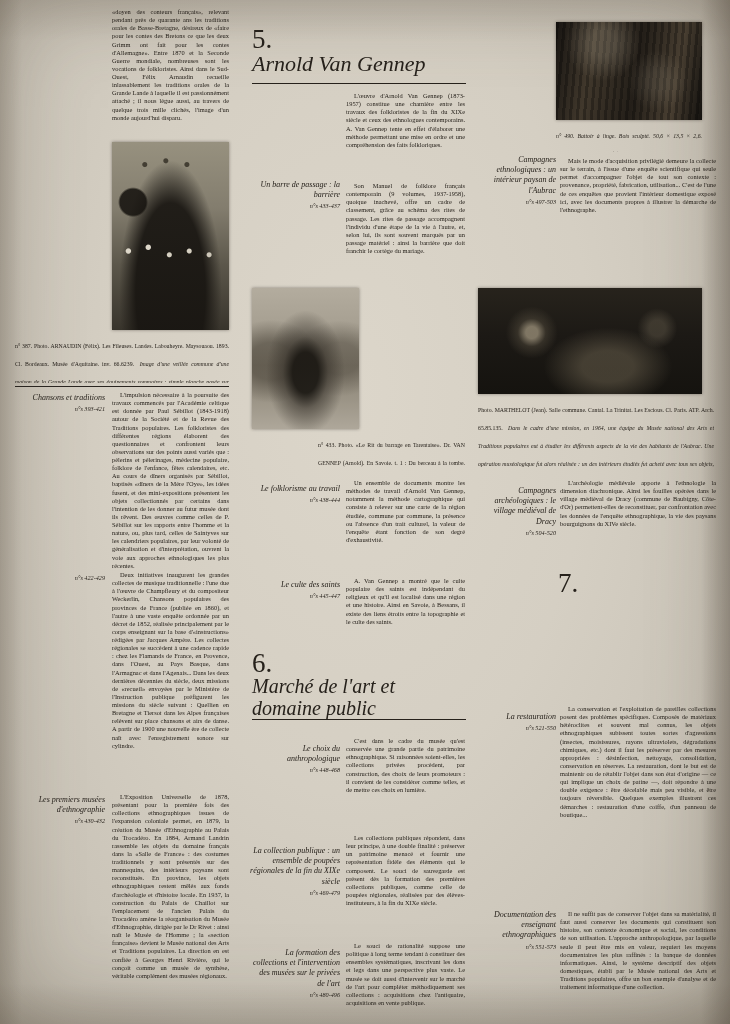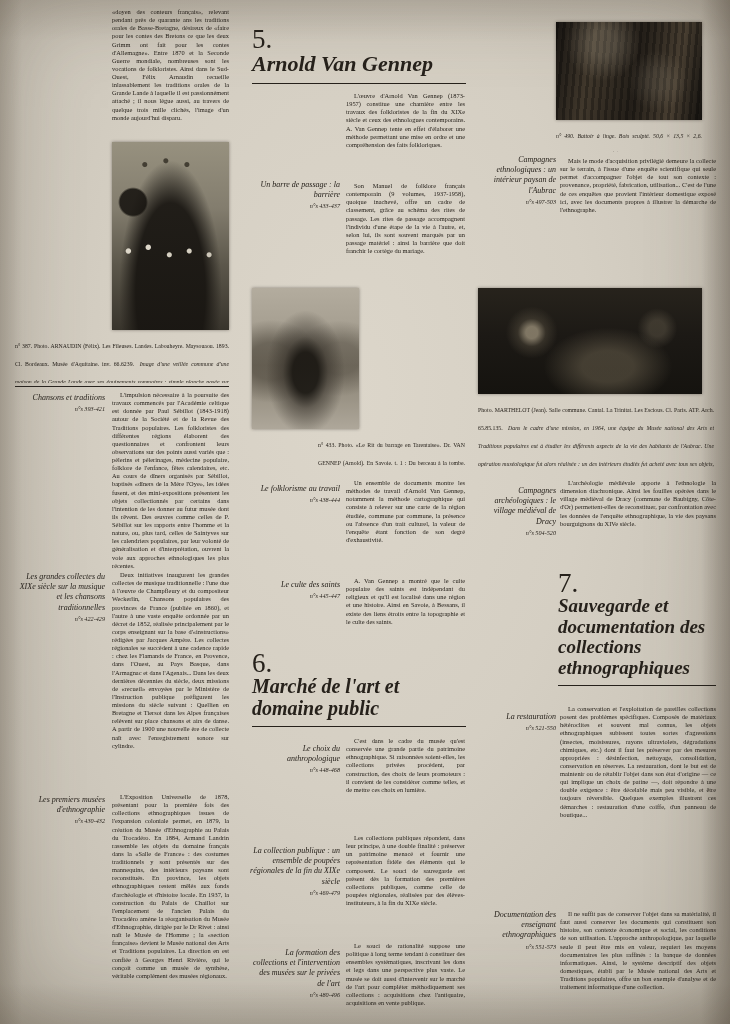--- a/index.html
+++ b/index.html
@@ -15,21 +15,21 @@
   .abs{position:absolute;}
   .clip{overflow:hidden;}
   .body-text{font-size:6.4px;line-height:1.27;text-align:justify;text-indent:8px;}
   .no-indent{text-indent:0;}
   .margin-note{font-size:8px;font-style:italic;text-align:right;line-height:1.28;}
   .nos{font-size:6.2px;font-style:italic;text-align:right;margin-top:2px;}
   .cap{font-size:5.8px;line-height:1.3;text-align:justify;display:inline;}
   .cap-it{font-style:italic;}
   .cap-block{text-align:justify;}
   .sec-num{font-size:27px;line-height:1;}
-  .sec-title{font-style:italic;line-height:1.08;display:block;font-weight:bold;}
+  .sec-title{font-style:italic;line-height:1.08;display:block;}
   .sec-head{border-bottom:1.1px solid #26211b;}
   .rule{height:1px;background:#2a2520;}
   .photo{box-shadow:0 0 3px rgba(30,25,18,.45);}
   .photo-fileuses{
     background:
       radial-gradient(circle at 18% 32%, rgba(22,19,15,.88) 0 13px, rgba(22,19,15,0) 15px),
       radial-gradient(circle at 14% 58%, #ddd7c9 0 2.2px, rgba(0,0,0,0) 3.2px),
       radial-gradient(circle at 31% 56%, #ddd7c9 0 2.2px, rgba(0,0,0,0) 3.2px),
       radial-gradient(circle at 49% 60%, #d5cfc1 0 2px, rgba(0,0,0,0) 3px),
       radial-gradient(circle at 66% 58%, #d5cfc1 0 2px, rgba(0,0,0,0) 3px),
@@ -78,21 +78,20 @@
 
   <div class="abs rule" style="left:15px;top:386px;width:214px;"></div>
 
   <div class="abs margin-note" style="left:15px;top:393px;width:90px;">
     <div>Chansons et traditions</div>
     <div class="nos">n°s 393-421</div>
   </div>
   <div class="abs body-text clip" style="left:112px;top:391px;width:117px;height:177px;">L'impulsion nécessaire à la poursuite des travaux commencés par l'Académie celtique est donnée par Paul Sébillot (1843-1918) autour de la Société et de la Revue des Traditions populaires. Les folkloristes des différentes régions élaborent des questionnaires et confrontent leurs observations sur des points aussi variés que : pèlerins et pèlerinages, médecine populaire, folklore de l'enfance, fêtes calendaires, etc. Au cours de dîners organisés par Sébillot, baptisés «dîners de la Mère l'Oye», les idées fusent, et des mini-expositions présentent les objets collectionnés par certains dans l'intention de les donner au futur musée dont ils rêvent. Des œuvres comme celles de P. Sébillot sur les rapports entre l'homme et la nature, ou, plus tard, celles de Saintyves sur les calendriers populaires, par leur volonté de généralisation et d'interprétation, ouvrent la voie aux approches ethnologiques les plus récentes.</div>
 
   <div class="abs margin-note" style="left:15px;top:572px;width:90px;">
-    <div>Les grandes collectes du XIXe siècle sur la musique et les chansons traditionnelles</div>
     <div class="nos">n°s 422-429</div>
   </div>
   <div class="abs body-text clip" style="left:112px;top:571px;width:117px;height:218px;">Deux initiatives inaugurent les grandes collectes de musique traditionnelle : l'une due à l'œuvre de Champfleury et du compositeur Weckerlin, Chansons populaires des provinces de France (publiée en 1860), et l'autre à une vaste enquête ordonnée par un décret de 1852, réalisée principalement par le corps enseignant sur la base d'«instructions» rédigées par Jacques Ampère. Les collectes régionales se succèdent à une cadence rapide : chez les Flamands de France, en Provence, dans l'Ouest, au Pays Basque, dans l'Armagnac et dans l'Agenais... Dans les deux dernières décennies du siècle, deux missions de «recueil» envoyées par le Ministère de l'Instruction publique préfigurent les missions du siècle suivant : Quellien en Bretagne et Tiersot dans les Alpes françaises relèvent sur place chansons et airs de danse. A partir de 1900 une nouvelle ère de collecte naît avec l'enregistrement sonore sur cylindre.</div>
 
   <div class="abs margin-note" style="left:15px;top:795px;width:90px;">
     <div>Les premiers musées d'ethnographie</div>
     <div class="nos">n°s 430-432</div>
   </div>
   <div class="abs body-text clip" style="left:112px;top:793px;width:117px;height:226px;">L'Exposition Universelle de 1878, présentant pour la première fois des collections ethnographiques issues de l'expansion coloniale permet, en 1879, la création du Musée d'Ethnographie au Palais du Trocadéro. En 1884, Armand Landrin rassemble les objets du domaine français dans la «Salle de France» : des costumes traditionnels y sont présentés sur des mannequins, des intérieurs paysans sont reconstitués. En province, les objets ethnographiques restent mêlés aux fonds d'archéologie et d'histoire locale. En 1937, la construction du Palais de Chaillot sur l'emplacement de l'ancien Palais du Trocadéro amène la réorganisation du Musée d'Ethnographie, dirigée par le Dr Rivet : ainsi naît le Musée de l'Homme ; la «section française» devient le Musée national des Arts et Traditions populaires. La direction en est confiée à Georges Henri Rivière, qui le conçoit comme un musée de synthèse, véritable complément des musées régionaux.</div>
 
@@ -122,21 +121,21 @@
   </div>
   <div class="abs body-text clip" style="left:346px;top:479px;width:119px;height:94px;">Un ensemble de documents montre les méthodes de travail d'Arnold Van Gennep, notamment la méthode cartographique qui consiste à relever sur une carte de la région étudiée, commune par commune, la présence ou l'absence d'un trait culturel, la valeur de l'enquête étant fonction de son degré d'exhaustivité.</div>
 
   <div class="abs margin-note" style="left:250px;top:580px;width:90px;">
     <div>Le culte des saints</div>
     <div class="nos">n°s 445-447</div>
   </div>
   <div class="abs body-text clip" style="left:346px;top:577px;width:119px;height:70px;">A. Van Gennep a montré que le culte populaire des saints est indépendant du religieux et qu'il est localisé dans une région et une histoire. Ainsi en Savoie, à Bessans, il existe des liens étroits entre la topographie et le culte des saints.</div>
 
   <div class="abs sec-num" style="left:252px;top:650px;">6.</div>
-  <div class="abs sec-head" style="left:252px;top:676px;width:214px;padding-bottom:7px;">
+  <div class="abs sec-head" style="left:252px;top:676px;width:214px;padding-bottom:0;">
     <span class="sec-title" style="font-size:20px;">Marché de l'art et domaine public</span>
   </div>
 
   <div class="abs margin-note" style="left:250px;top:744px;width:90px;">
     <div>Le choix du anthropologique</div>
     <div class="nos">n°s 448-468</div>
   </div>
   <div class="abs body-text clip" style="left:346px;top:737px;width:119px;height:92px;">C'est dans le cadre du musée qu'est conservée une grande partie du patrimoine ethnographique. Si raisonnées soient-elles, les collections privées procèdent, par construction, des choix de leurs promoteurs : il convient de les considérer comme telles, et de mettre ces choix en lumière.</div>
 
   <div class="abs margin-note" style="left:250px;top:846px;width:90px;">
@@ -168,23 +167,20 @@
     <span class="cap cap-it">Dans le cadre d'une mission, en 1964, une équipe du Musée national des Arts et Traditions populaires eut à étudier les différents aspects de la vie des habitants de l'Aubrac. Une opération muséologique fut alors réalisée : un des intérieurs étudiés fut acheté avec tous ses objets, commune de la Trinitat (Cantal), puis transporté à Paris, dans son intégralité, pour conserver un local inchangé depuis l'année 1887. En échange, les propriétaires, un frère et une sœur célibataires, se firent installer à leurs frais une nouvelle salle commune.</span>
   </div>
 
   <div class="abs margin-note" style="left:480px;top:486px;width:76px;">
     <div>Campagnes archéologiques : le village médiéval de Dracy</div>
     <div class="nos">n°s 504-520</div>
   </div>
   <div class="abs body-text clip" style="left:560px;top:479px;width:156px;height:90px;">L'archéologie médiévale apporte à l'ethnologie la dimension diachronique. Ainsi les fouilles opérées dans le village médiéval de Dracy (commune de Baubigny, Côte-d'Or) permettent-elles de reconstituer, par confrontation avec les données de l'enquête ethnographique, la vie des paysans bourguignons du XIVe siècle.</div>
 
   <div class="abs sec-num" style="left:558px;top:570px;">7.</div>
-  <div class="abs sec-head" style="left:558px;top:596px;width:158px;padding-bottom:7px;">
-    <span class="sec-title" style="font-size:19px;">Sauvegarde et documentation des collections ethnographiques</span>
-  </div>
 
   <div class="abs margin-note" style="left:480px;top:712px;width:76px;">
     <div>La restauration</div>
     <div class="nos">n°s 521-550</div>
   </div>
   <div class="abs body-text clip" style="left:560px;top:705px;width:156px;height:200px;">La conservation et l'exploitation de pareilles collections posent des problèmes spécifiques. Composés de matériaux hétéroclites et souvent mal connus, les objets ethnographiques subissent toutes sortes d'agressions (insectes, moisissures, rayons ultraviolets, dégradations chimiques, etc.) dont il faut les préserver par des mesures appropriées : désinfection, nettoyage, consolidation, conservation en réserves. La restauration, dont le but est de maintenir ou de rétablir l'objet dans son état d'origine — ce qui implique un choix de patine —, doit répondre à une double exigence : être décelable mais peu visible, et être toujours réversible. Quelques exemples illustrent ces démarches : restauration d'une coiffe, d'un panneau de boutique...</div>
 
   <div class="abs margin-note" style="left:480px;top:910px;width:76px;">
     <div>Documentation des enseignant ethnographiques</div>
     <div class="nos">n°s 551-573</div>

